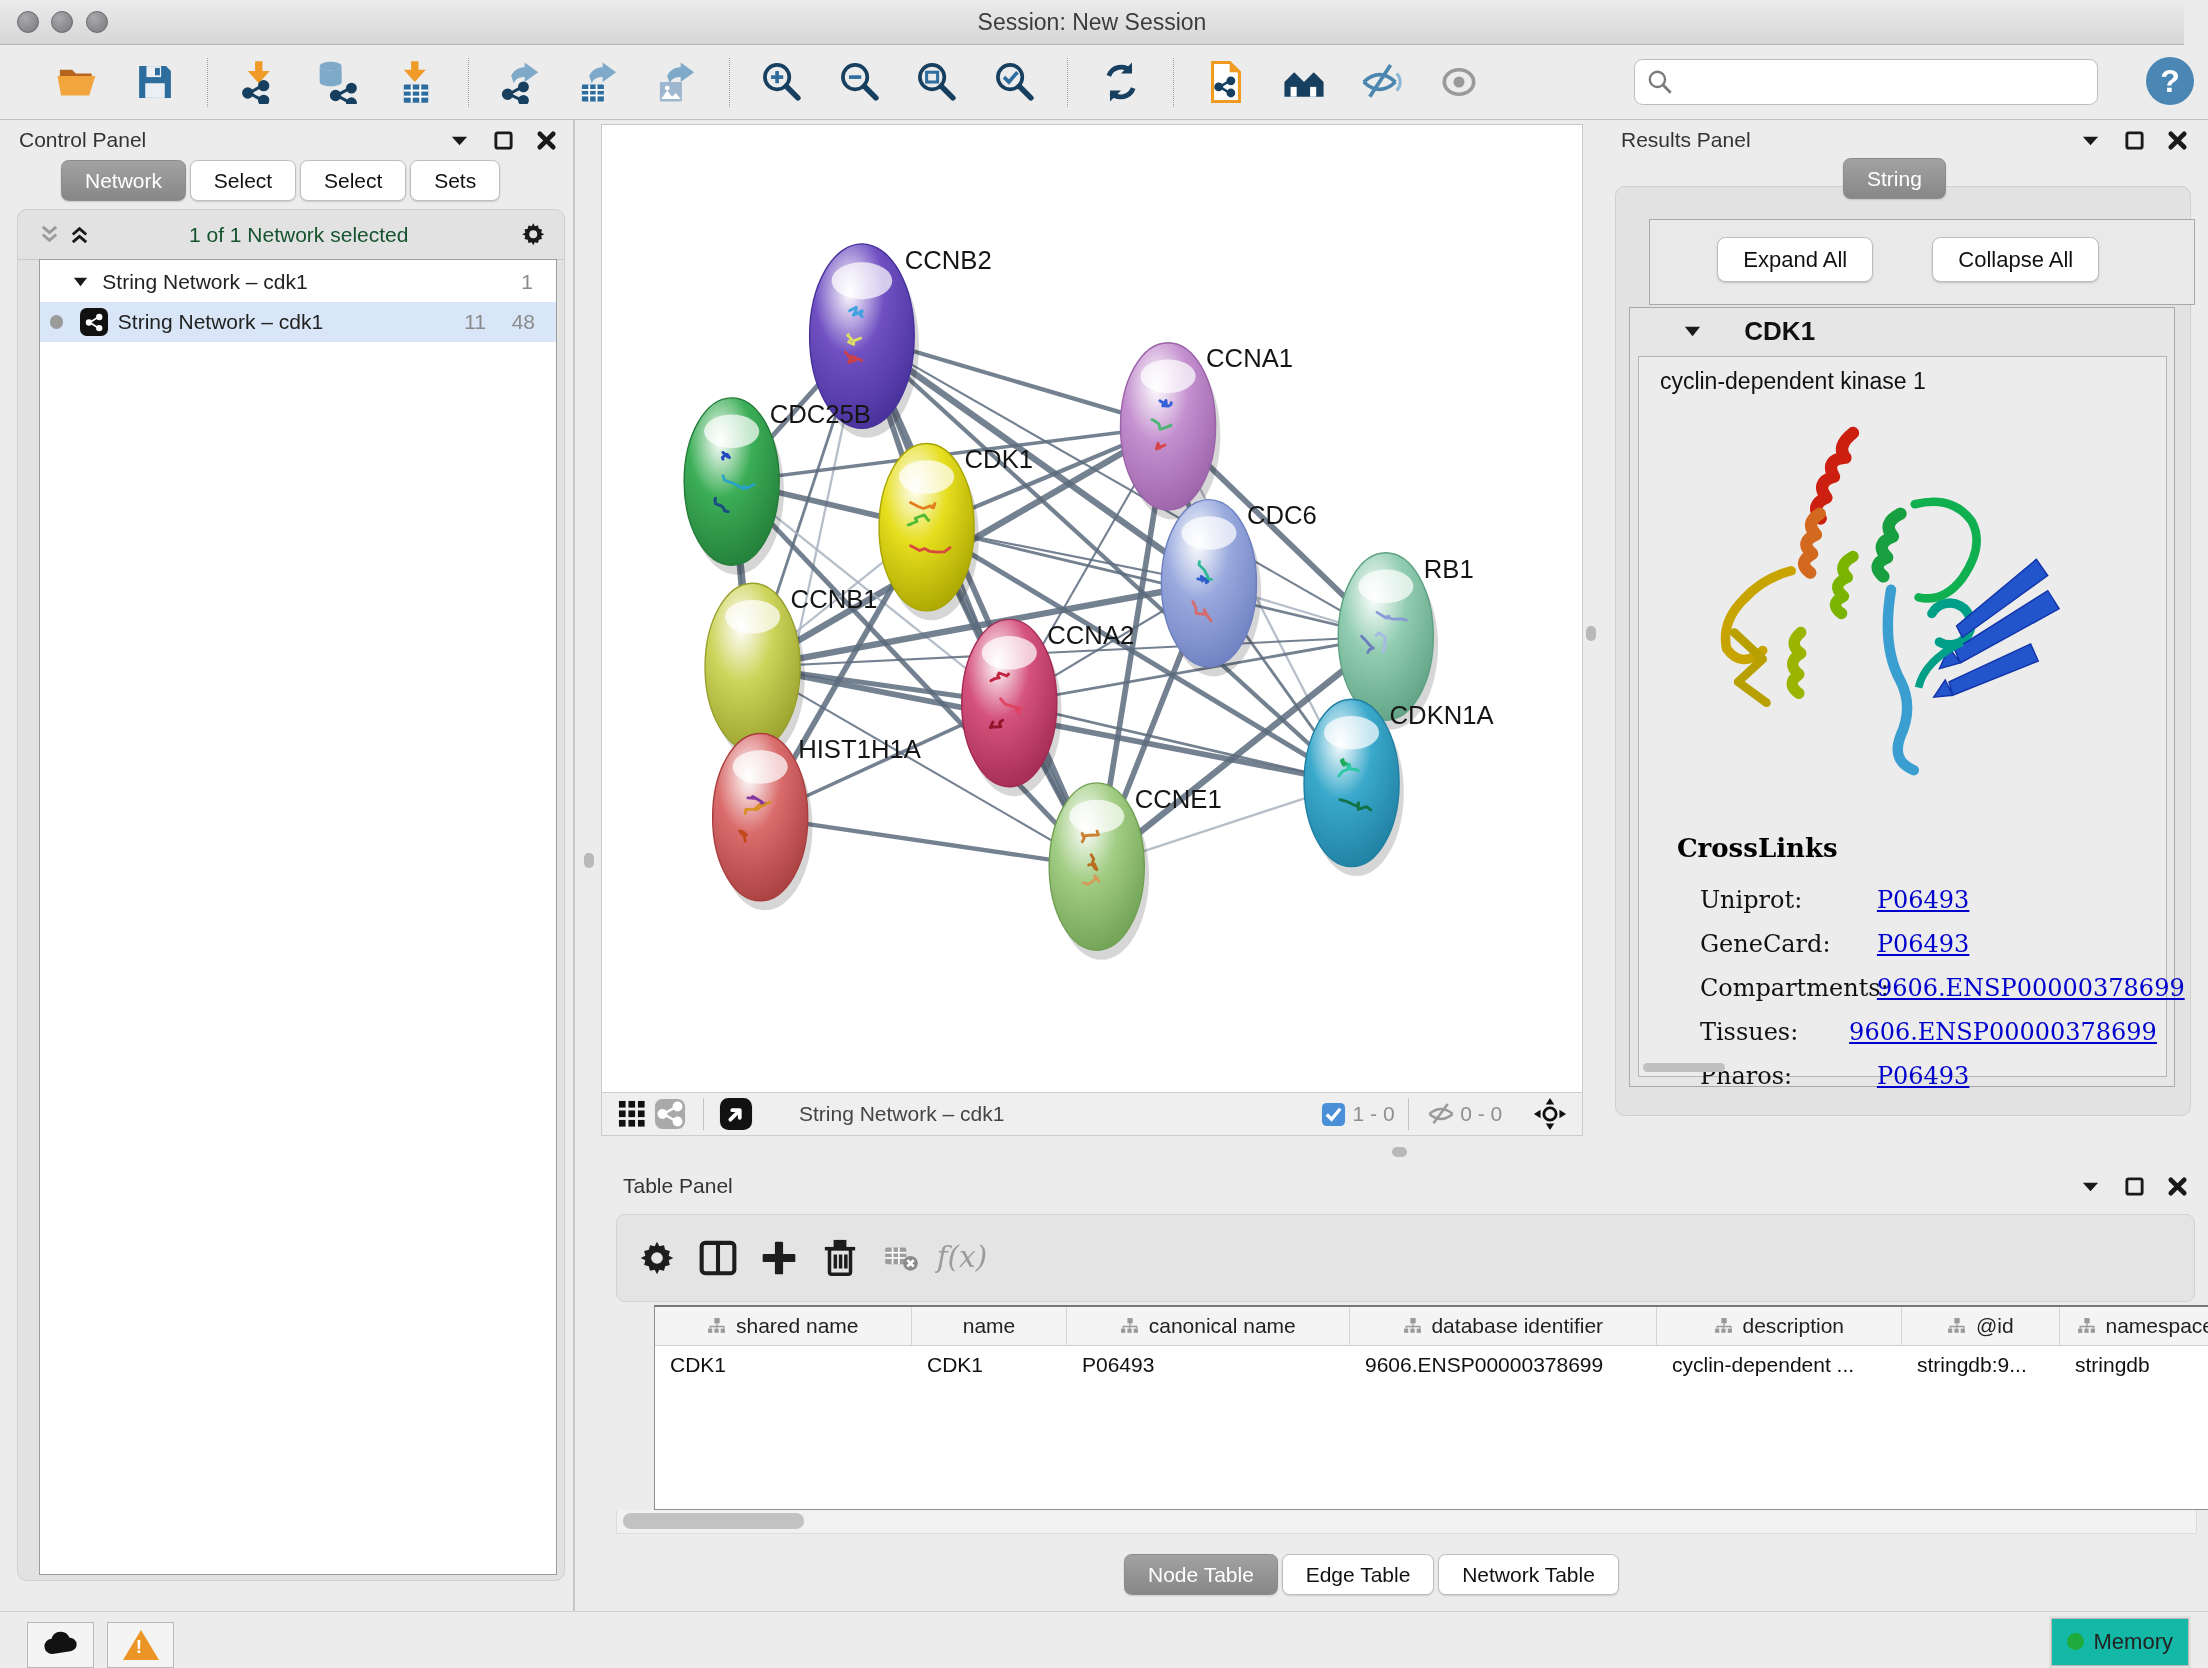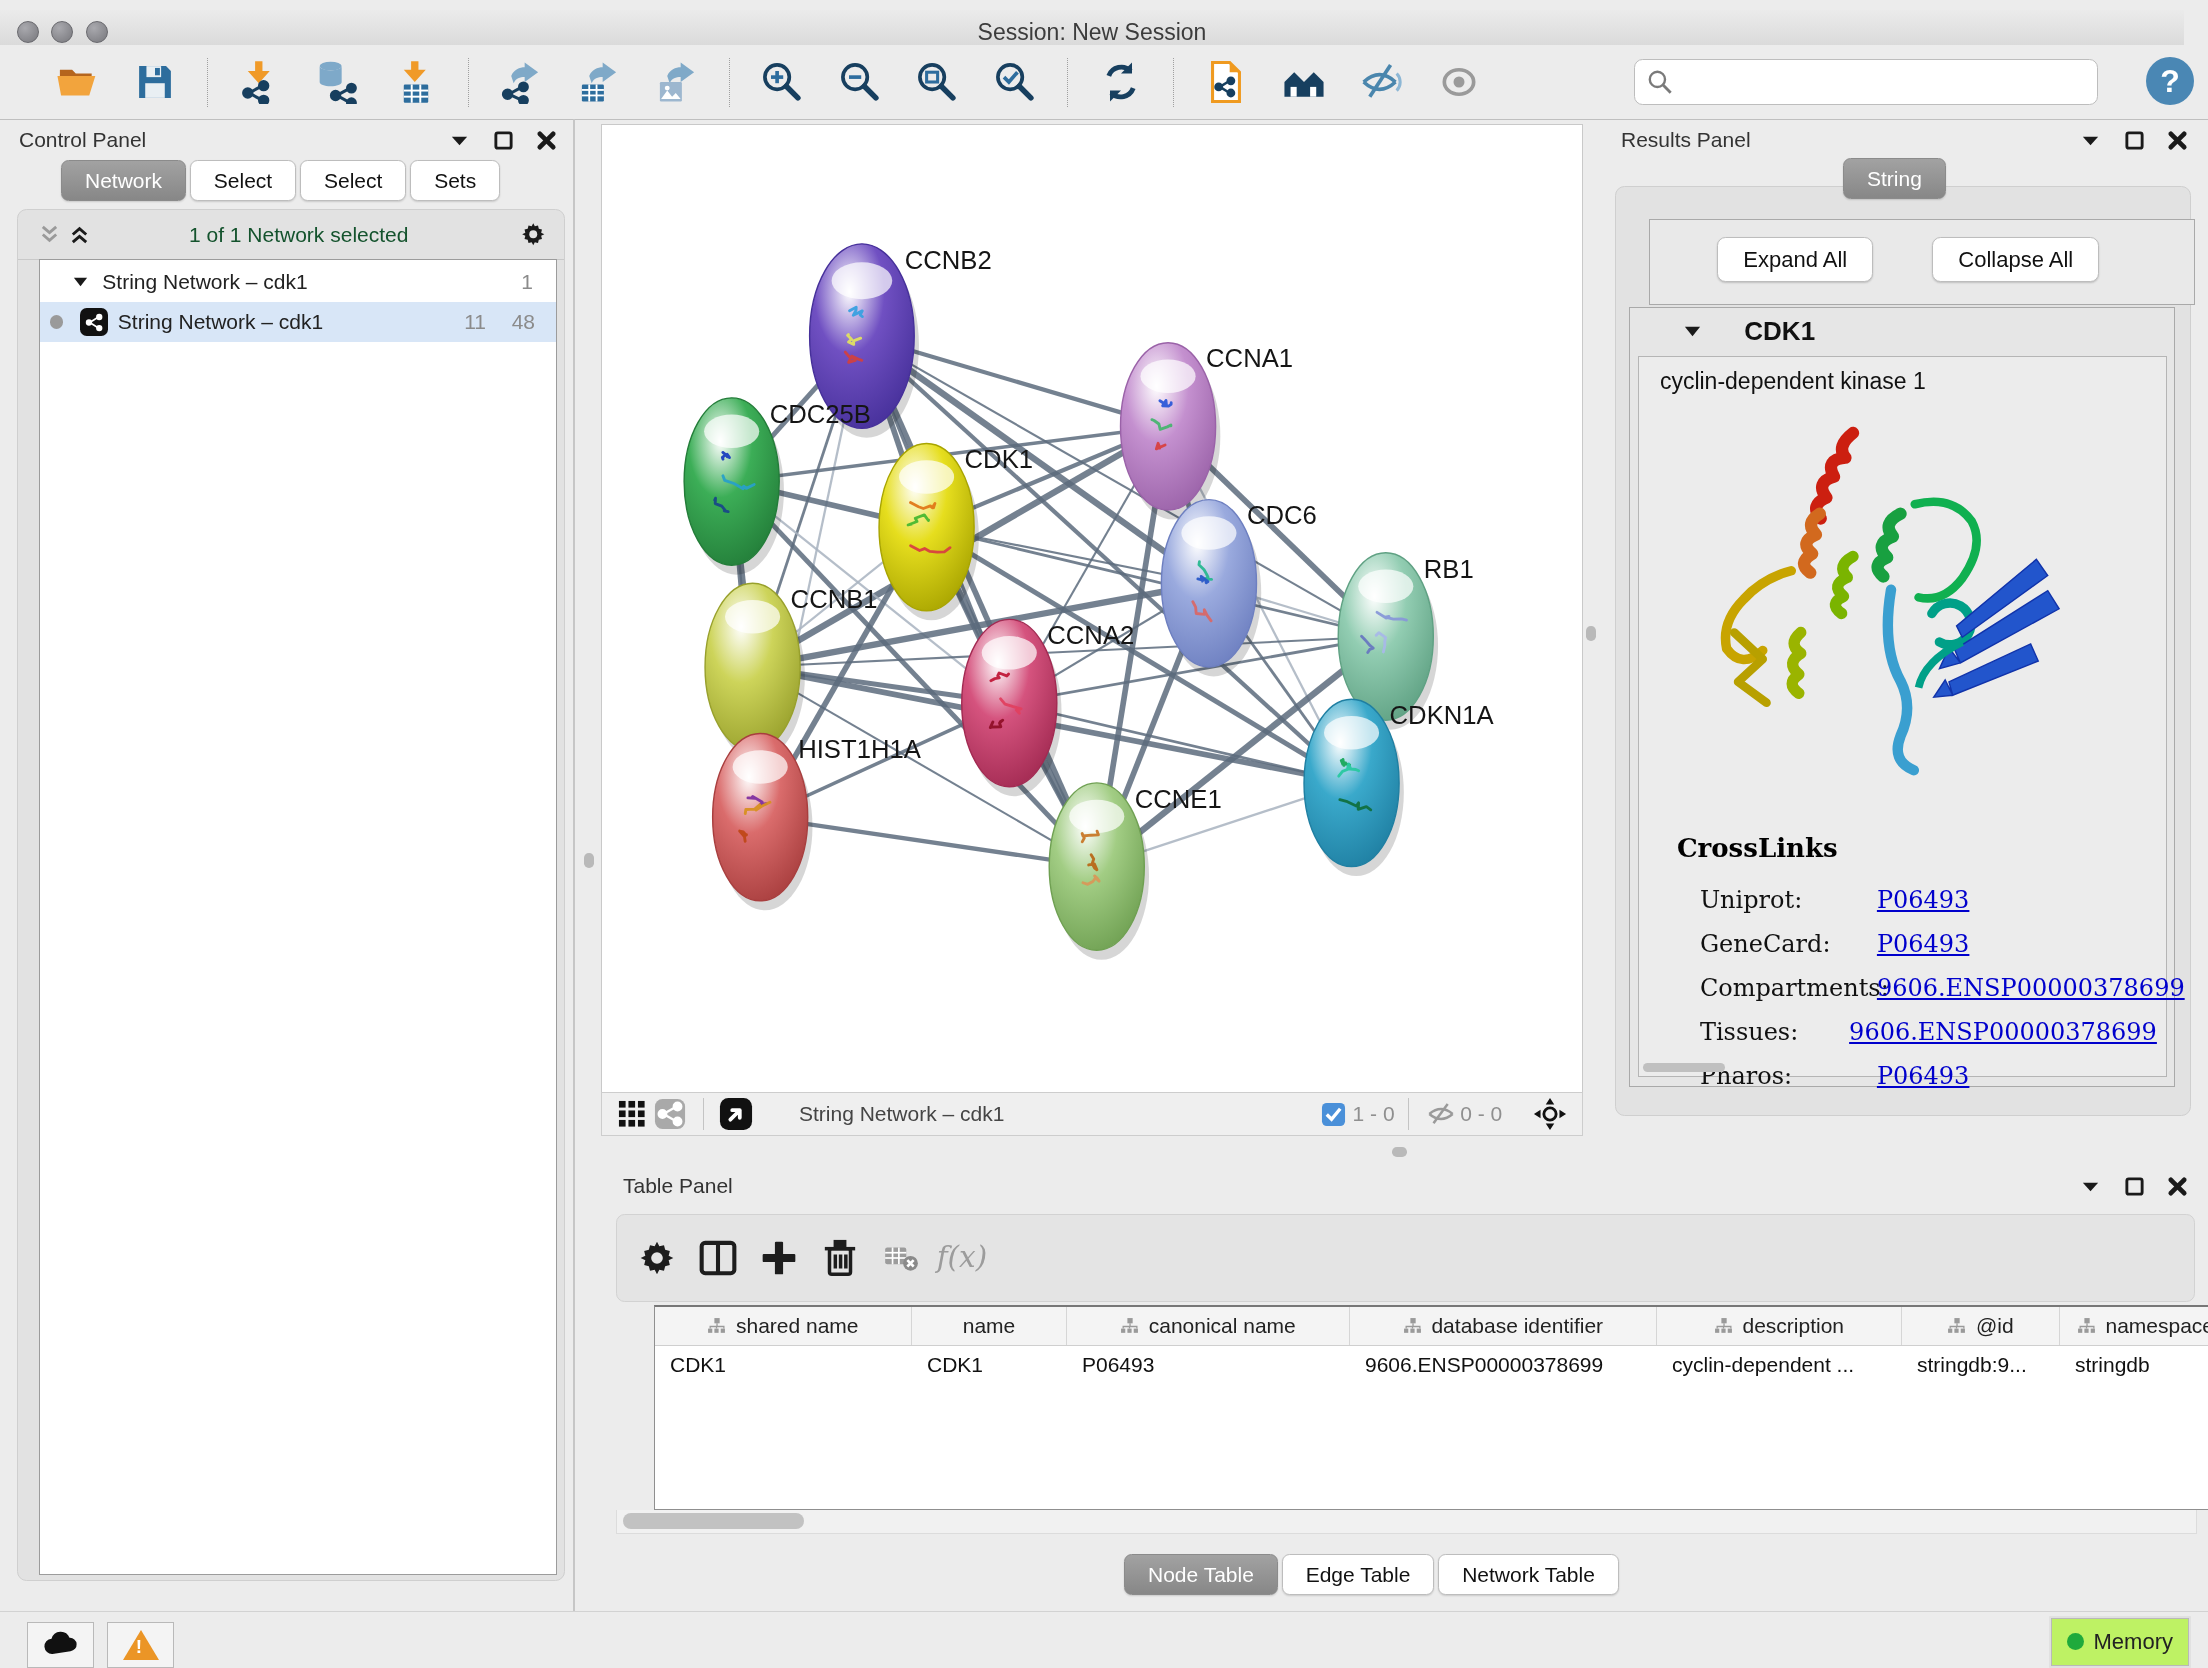--- a/index.html
+++ b/index.html
@@ -1,19 +1,19 @@
 <!DOCTYPE html>
 <html style="font-size:15px"><head>
 <meta charset="utf-8">
 <style>
   html,body{margin:0;padding:0;background:#d9d9d9;}
   .app{position:relative;width:2208px;height:1668px;background:#ececec;
        font-family:"Liberation Sans",sans-serif;color:#222;overflow:hidden;}
   
-  .titlebar{position:absolute;left:0;top:10px;width:2184px;height:44px;
+  .titlebar{position:absolute;left:0;top:0;width:2184px;height:44px;
     background:linear-gradient(#ebebeb,#d6d6d6);border-bottom:1px solid #b5b5b5;}
   .tl{position:absolute;top:11.4px;width:20px;height:20px;border-radius:50%;
     background:radial-gradient(circle at 35% 30%,#a9a9ae,#77777c);border:1px solid #69696e;}
   .title-text{position:absolute;left:0;right:0;top:8.6px;text-align:center;
     font-size:23px;color:#3c3c3c;}
   
   .toolbar{position:absolute;left:0;top:45px;width:2208px;height:74px;background:#ececec;
     border-bottom:1px solid #bfbfbf;display:flex;align-items:center;}
   #tb-icons{display:flex;align-items:center;padding-left:38px;}
   .tbtn{width:55px;height:55px;display:flex;align-items:center;justify-content:center;margin:0 11.4px;}
@@ -98,21 +98,21 @@
     overflow:hidden;white-space:nowrap;box-sizing:border-box;}
   .hscroll{position:absolute;left:616px;top:1510px;width:1579px;height:23px;background:#f1f1f1;
     border:1px solid #dcdcdc;border-top:none;}
   .hthumb{position:absolute;left:5.7px;top:2.9px;width:181px;height:16px;border-radius:8.6px;background:#c2c2c2;}
   .tp-tabs{position:absolute;left:1124px;top:1554px;}
   
   .statusbar{position:absolute;left:0;top:1611px;width:2208px;height:57px;background:#ececec;
     border-top:1.9px solid #d2d2d2;}
   .sb-btn{position:absolute;top:9.5px;width:65px;height:44px;background:#f4f4f4;border:1.9px solid #b9b9b9;
     display:flex;align-items:center;justify-content:center;}
-  .memory{position:absolute;right:19px;top:5.7px;height:46px;background:#bef264;border:1px solid #b9b9b9;
+  .memory{position:absolute;right:19px;top:5.7px;height:46px;background:#14b8a6;border:1px solid #b9b9b9;
     box-shadow:0 0 0 1.9px #e0e0e0;display:flex;align-items:center;padding:0 15px;font-size:22px;}
   .memdot{width:17px;height:17px;border-radius:50%;background:#1faa3c;margin-right:9.5px;}
   .warn{width:0;height:0;border-left:18px solid transparent;border-right:18px solid transparent;
     border-bottom:30px solid #eb9526;position:relative;}
   .warn:after{content:"!";position:absolute;left:-4.8px;top:6.7px;color:#fff;font-weight:bold;font-size:19px;}
 </style>
 </head>
 <body>
 
 <div class="app">

